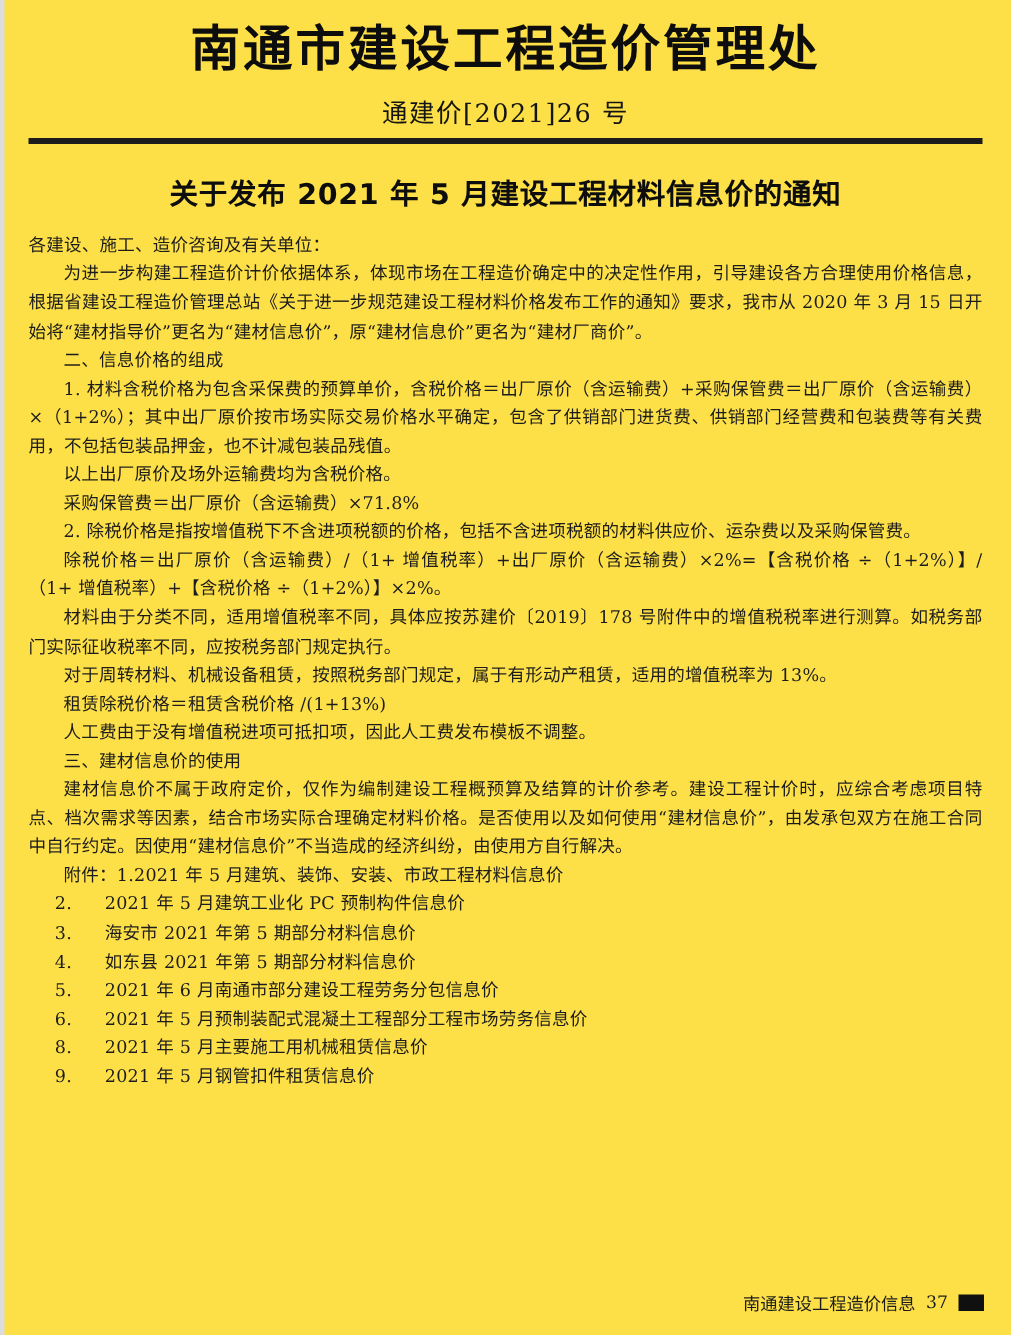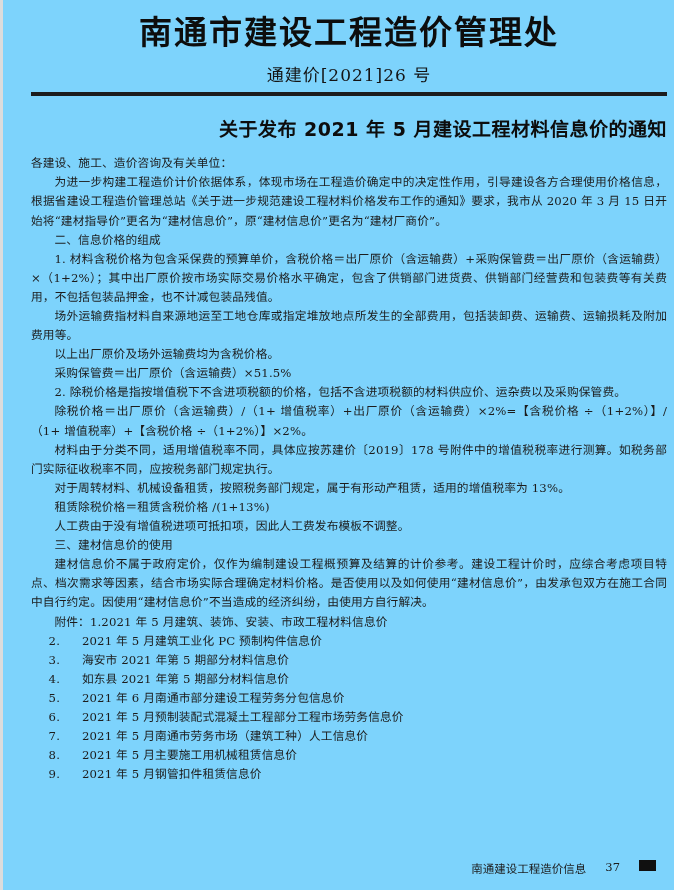--- a/index.html
+++ b/index.html
@@ -9,24 +9,23 @@
   }
   body {
     font-family: "DejaVu Serif", "Liberation Serif", serif;
     color: #1a1a1a;
   }
   .page {
     position: relative;
     width: 674px;
     height: 890px;
     margin: 0 auto;
-    background: #7dd3fc;
+    background: #fde047;
     box-sizing: border-box;
     overflow: hidden;
-    padding-left: 12px;
   }
   .edge-left {
     position: absolute;
     left: 0;
     top: 0;
     width: 3px;
     height: 890px;
     background: #dcdcdc;
   }
   .doc-inner {
@@ -59,21 +58,21 @@
   }
   .rule {
     margin: 6px 0 0 0;
     height: 4px;
     background: #1c1c1c;
     width: 100%;
   }
 
   
   .notice-title {
-    text-align: right;
+    text-align: center;
     font-family: "DejaVu Sans", "Liberation Sans", sans-serif;
     font-weight: 700;
     font-size: 19px;
     letter-spacing: 0.5px;
     margin: 18px 0 13px 0;
     color: #0d0d0d;
   }
 
   
   .body-text {
@@ -126,21 +125,22 @@
     bottom: 14px;
     width: 674px;
     text-align: right;
     padding-right: 18px;
     box-sizing: border-box;
     font-size: 11.5px;
     color: #1c1c1c;
   }
   .footer-inner {
     display: inline-flex;
-    gap: 19px;
+    align-items: center;
+    gap: 7px;
   }
   .footer-mark {
     display: inline-block;
     width: 17px;
     height: 11px;
     background: #101010;
   }
 </style>
 </head>
 <body>
@@ -163,26 +163,25 @@
 
       <p class="p p-flush">各建设、施工、造价咨询及有关单位：</p>
 
       <p class="p p-indent">为进一步构建工程造价计价依据体系，体现市场在工程造价确定中的决定性作用，引导建设各方合理使用价格信息，根据省建设工程造价管理总站《关于进一步规范建设工程材料价格发布工作的通知》要求，我市从 2020 年 3 月 15 日开始将“建材指导价”更名为“建材信息价”，原“建材信息价”更名为“建材厂商价”。</p>
 
 
       <p class="p p-indent">二、信息价格的组成</p>
 
       <p class="p p-indent">1. 材料含税价格为包含采保费的预算单价，含税价格＝出厂原价（含运输费）+采购保管费＝出厂原价（含运输费）×（1+2%）；其中出厂原价按市场实际交易价格水平确定，包含了供销部门进货费、供销部门经营费和包装费等有关费用，不包括包装品押金，也不计减包装品残值。</p>
 
-      <p class="p p-indent">场外运输费指材料自来源地运至工地仓库或指定堆放地点所发生的全部费用，包括装卸费、运输费、运输损耗及附加费用等。</p>
 
       <p class="p p-indent">以上出厂原价及场外运输费均为含税价格。</p>
 
 
-      <p class="p p-indent">采购保管费＝出厂原价（含运输费）×51.5%</p>
+      <p class="p p-indent">采购保管费＝出厂原价（含运输费）×71.8%</p>
 
       <p class="p p-indent">2. 除税价格是指按增值税下不含进项税额的价格，包括不含进项税额的材料供应价、运杂费以及采购保管费。</p>
 
       <p class="p p-indent">除税价格＝出厂原价（含运输费）/（1+ 增值税率）+出厂原价（含运输费）×2%=【含税价格 ÷（1+2%）】/（1+ 增值税率）+【含税价格 ÷（1+2%）】×2%。</p>
 
       <p class="p p-indent">材料由于分类不同，适用增值税率不同，具体应按苏建价〔2019〕178 号附件中的增值税税率进行测算。如税务部门实际征收税率不同，应按税务部门规定执行。</p>
 
       <p class="p p-indent">对于周转材料、机械设备租赁，按照税务部门规定，属于有形动产租赁，适用的增值税率为 13%。</p>
 
       <p class="p p-indent">租赁除税价格＝租赁含税价格 /(1+13%)</p>
@@ -213,23 +212,20 @@
         </li>
 
         <li class="attach-item">
           <span class="num">5.</span><span>2021 年 6 月南通市部分建设工程劳务分包信息价</span>
         </li>
 
         <li class="attach-item">
           <span class="num">6.</span><span>2021 年 5 月预制装配式混凝土工程部分工程市场劳务信息价</span>
         </li>
 
-        <li class="attach-item">
-          <span class="num">7.</span><span>2021 年 5 月南通市劳务市场（建筑工种）人工信息价</span>
-        </li>
 
         <li class="attach-item">
           <span class="num">8.</span><span>2021 年 5 月主要施工用机械租赁信息价</span>
         </li>
 
         <li class="attach-item">
           <span class="num">9.</span><span>2021 年 5 月钢管扣件租赁信息价</span>
         </li>
 
       </ul>

